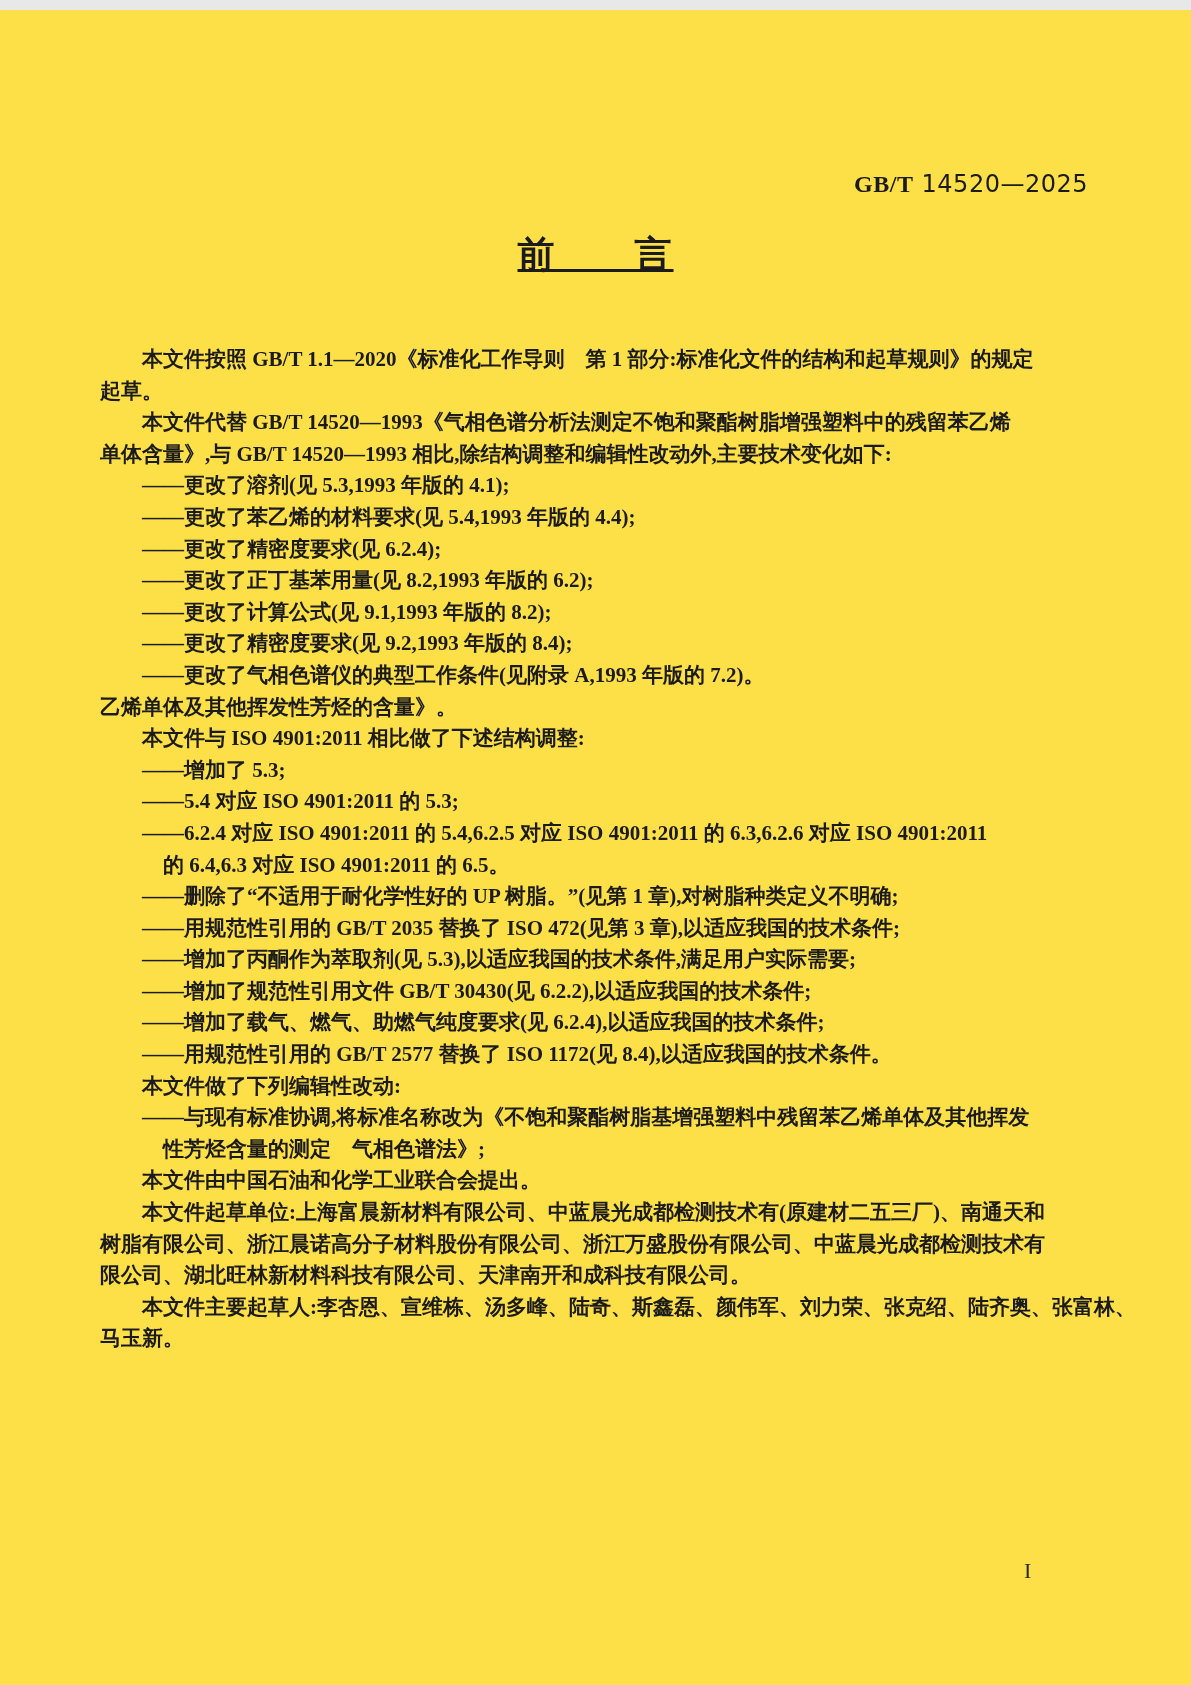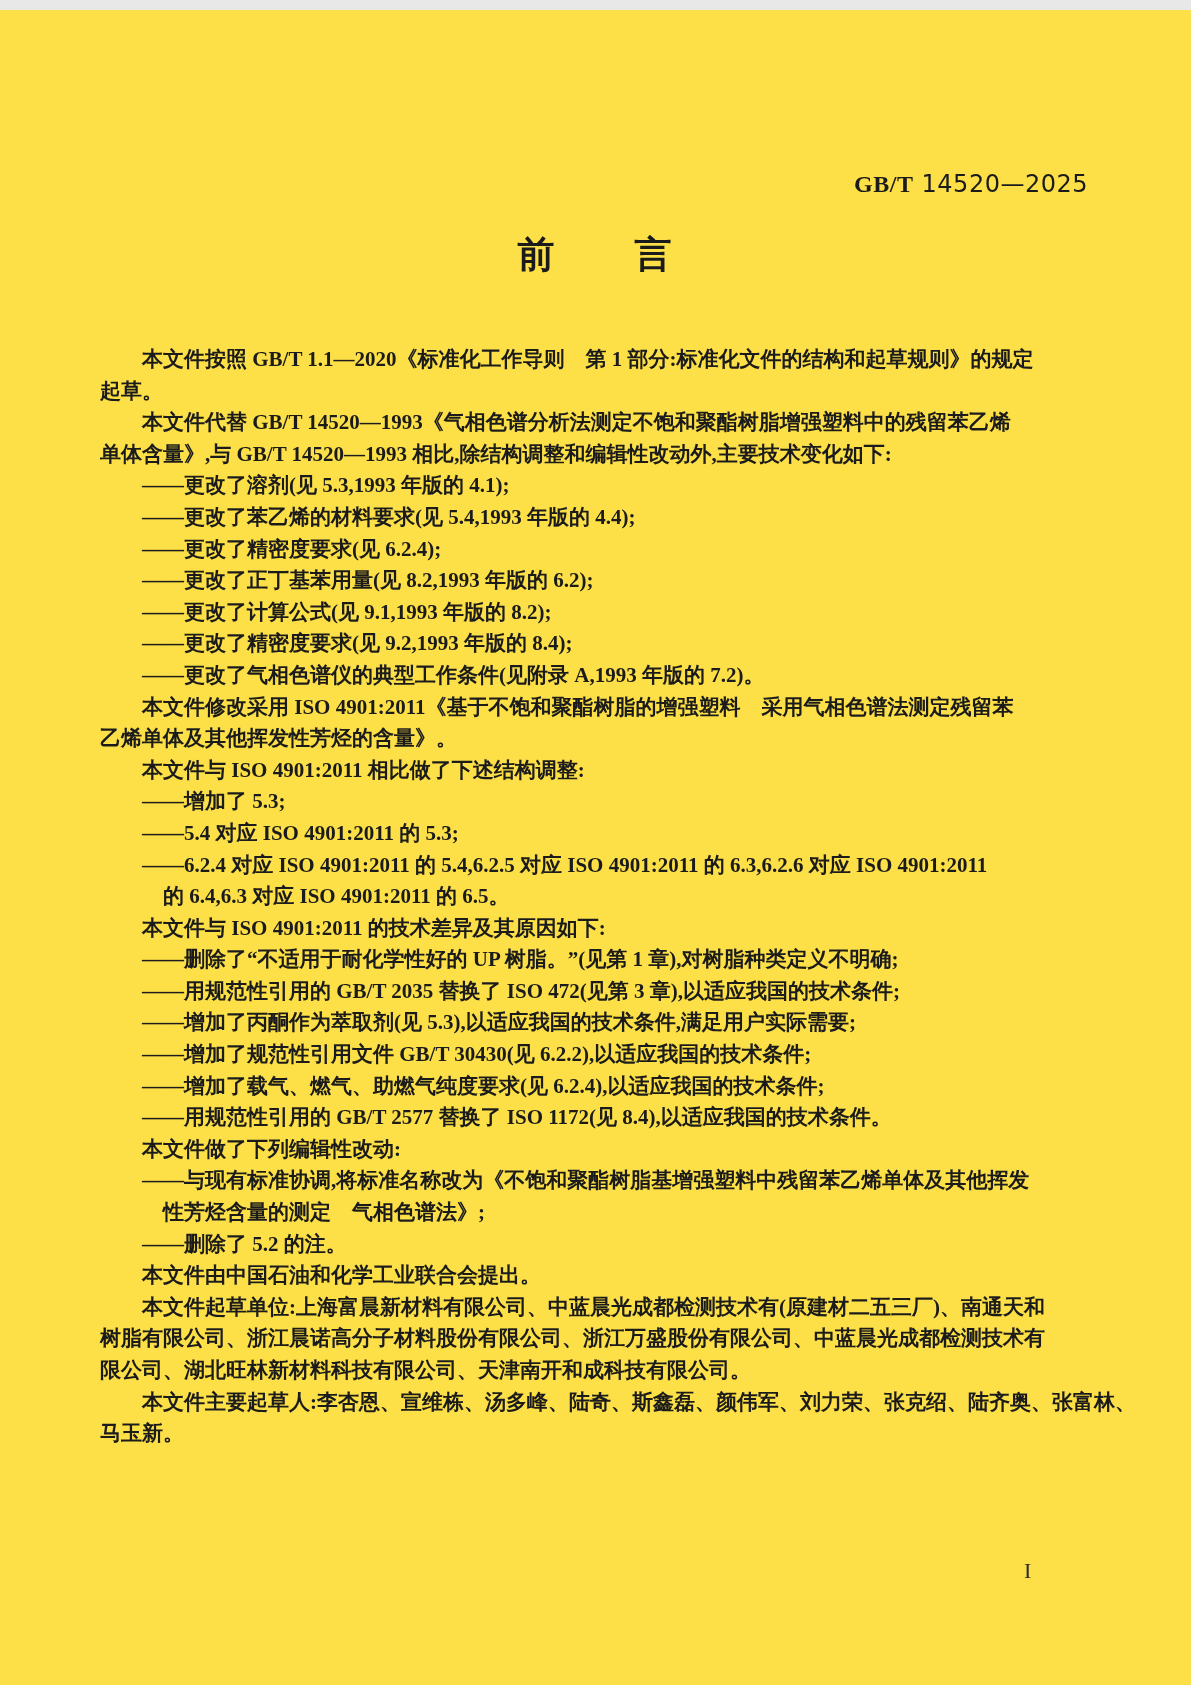--- a/index.html
+++ b/index.html
@@ -37,20 +37,21 @@
     position: absolute;
     top: 220px;
     left: 0;
     width: 100%;
     text-align: center;
     font-family: "Liberation Sans", "DejaVu Sans", sans-serif;
     font-weight: 700;
     font-size: 37px;
     letter-spacing: 2px;
     white-space: pre;
+    text-decoration: underline;
   }
   .foreword-body {
     position: absolute;
     top: 334px;
     left: 100px;
     width: 995px;
     font-size: 21px;
     line-height: 31.6px;
   }
   .foreword-body p.line {
@@ -87,38 +88,35 @@
       <p class="line ind-0">起草。</p>
       <p class="line ind-2">本文件代替 GB/T 14520—1993《气相色谱分析法测定不饱和聚酯树脂增强塑料中的残留苯乙烯</p>
       <p class="line ind-0">单体含量》,与 GB/T 14520—1993 相比,除结构调整和编辑性改动外,主要技术变化如下:</p>
       <p class="line ind-2">——更改了溶剂(见 5.3,1993 年版的 4.1);</p>
       <p class="line ind-2">——更改了苯乙烯的材料要求(见 5.4,1993 年版的 4.4);</p>
       <p class="line ind-2">——更改了精密度要求(见 6.2.4);</p>
       <p class="line ind-2">——更改了正丁基苯用量(见 8.2,1993 年版的 6.2);</p>
       <p class="line ind-2">——更改了计算公式(见 9.1,1993 年版的 8.2);</p>
       <p class="line ind-2">——更改了精密度要求(见 9.2,1993 年版的 8.4);</p>
       <p class="line ind-2">——更改了气相色谱仪的典型工作条件(见附录 A,1993 年版的 7.2)。</p>
-      <p class="line ind-2">本文件修改采用 ISO 4901:2011《基于不饱和聚酯树脂的增强塑料　采用气相色谱法测定残留苯</p>
       <p class="line ind-0">乙烯单体及其他挥发性芳烃的含量》。</p>
       <p class="line ind-2">本文件与 ISO 4901:2011 相比做了下述结构调整:</p>
       <p class="line ind-2">——增加了 5.3;</p>
       <p class="line ind-2">——5.4 对应 ISO 4901:2011 的 5.3;</p>
       <p class="line ind-2">——6.2.4 对应 ISO 4901:2011 的 5.4,6.2.5 对应 ISO 4901:2011 的 6.3,6.2.6 对应 ISO 4901:2011</p>
       <p class="line ind-3">的 6.4,6.3 对应 ISO 4901:2011 的 6.5。</p>
-      <p class="line ind-2">本文件与 ISO 4901:2011 的技术差异及其原因如下:</p>
       <p class="line ind-2">——删除了“不适用于耐化学性好的 UP 树脂。”(见第 1 章),对树脂种类定义不明确;</p>
       <p class="line ind-2">——用规范性引用的 GB/T 2035 替换了 ISO 472(见第 3 章),以适应我国的技术条件;</p>
       <p class="line ind-2">——增加了丙酮作为萃取剂(见 5.3),以适应我国的技术条件,满足用户实际需要;</p>
       <p class="line ind-2">——增加了规范性引用文件 GB/T 30430(见 6.2.2),以适应我国的技术条件;</p>
       <p class="line ind-2">——增加了载气、燃气、助燃气纯度要求(见 6.2.4),以适应我国的技术条件;</p>
       <p class="line ind-2">——用规范性引用的 GB/T 2577 替换了 ISO 1172(见 8.4),以适应我国的技术条件。</p>
       <p class="line ind-2">本文件做了下列编辑性改动:</p>
       <p class="line ind-2">——与现有标准协调,将标准名称改为《不饱和聚酯树脂基增强塑料中残留苯乙烯单体及其他挥发</p>
       <p class="line ind-3">性芳烃含量的测定　气相色谱法》;</p>
-      <p class="line ind-2">——删除了 5.2 的注。</p>
       <p class="line ind-2">本文件由中国石油和化学工业联合会提出。</p>
       <p class="line ind-2">本文件起草单位:上海富晨新材料有限公司、中蓝晨光成都检测技术有(原建材二五三厂)、南通天和</p>
       <p class="line ind-0">树脂有限公司、浙江晨诺高分子材料股份有限公司、浙江万盛股份有限公司、中蓝晨光成都检测技术有</p>
       <p class="line ind-0">限公司、湖北旺林新材料科技有限公司、天津南开和成科技有限公司。</p>
       <p class="line ind-2">本文件主要起草人:李杏恩、宣维栋、汤多峰、陆奇、斯鑫磊、颜伟军、刘力荣、张克绍、陆齐奥、张富林、</p>
       <p class="line ind-0">马玉新。</p>
     </div>
 
   <div class="page-number">I</div>
 

